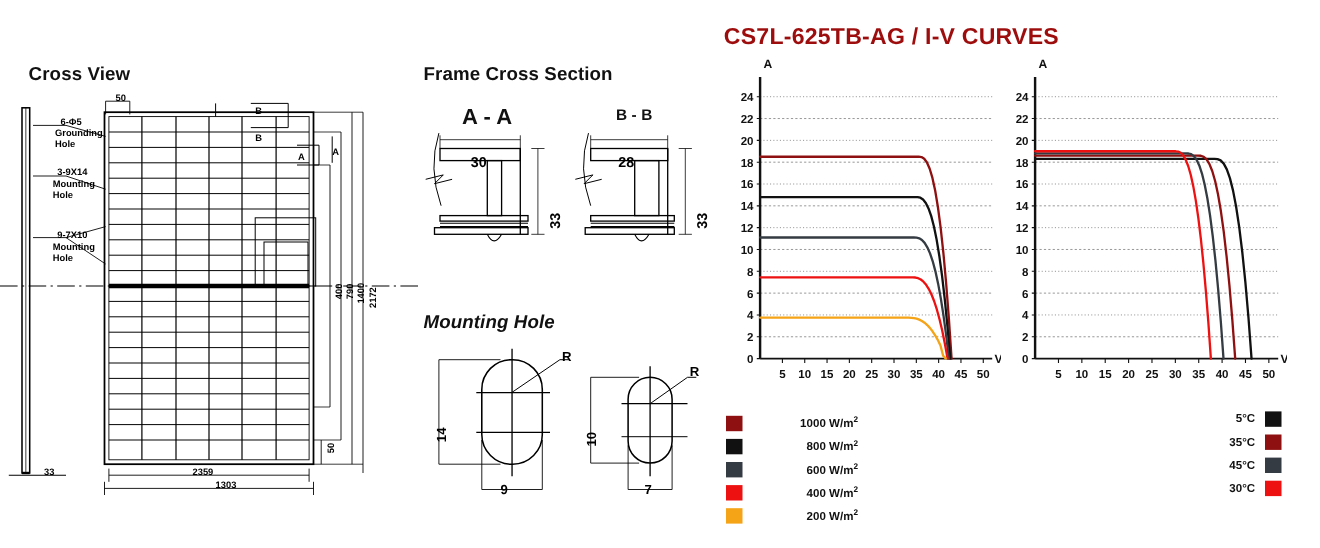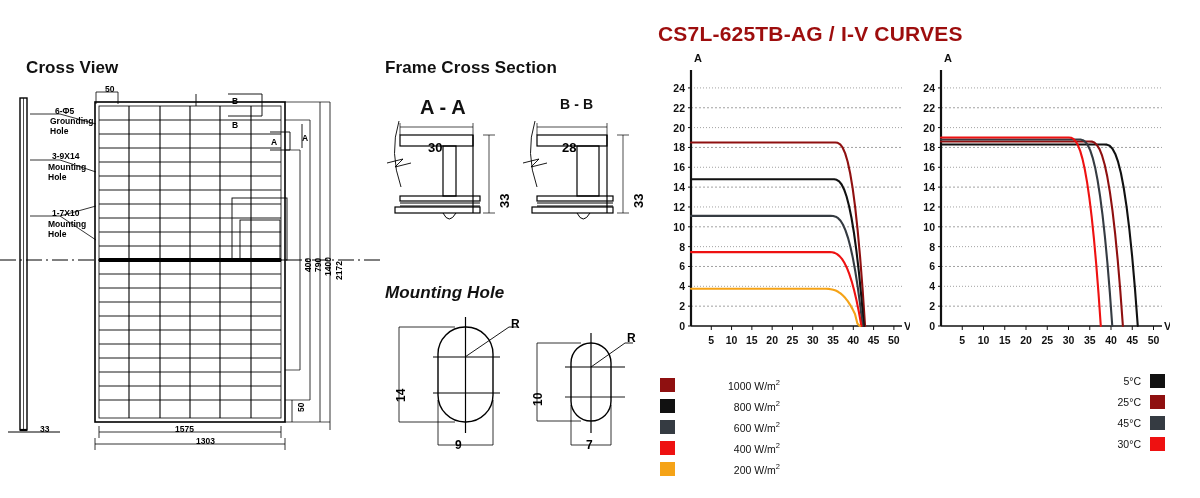--- a/index.html
+++ b/index.html
@@ -36,21 +36,21 @@
   #chart-left{left:655px;width:255px;}
   #chart-right{left:905px;width:265px;}
   .chart-svg{display:block;}
 
   .chart-title{
     position:absolute;left:658px;top:22px;
     font-size:21px;font-weight:bold;color:#9d0d0d;letter-spacing:.2px;
   }
 
   
-  .legend{position:absolute;font-size:10.5px;font-weight:normal;color:#111;}
+  .legend{position:absolute;font-size:10.5px;font-weight:bold;color:#111;}
   #legend-left{left:660px;top:374px;}
   #legend-right{left:1095px;top:370px;}
   .lg-row{display:flex;align-items:center;height:21px;}
   .lg-sw{width:15px;height:14px;display:inline-block;flex:0 0 auto;}
   #legend-left .lg-lab{margin-left:27px;width:78px;text-align:right;}
   #legend-right .lg-row{justify-content:center;}
   #legend-right .lg-lab{margin-right:9px;text-align:right;width:46px;}
   .sup{font-size:7.5px;vertical-align:super;}
 </style>
 </head>
@@ -153,27 +153,27 @@
   </svg>
 
   <div class="abs lbl" style="left:55px;top:106px;">6-Φ5</div>
   <div class="abs lbl" style="left:50px;top:116px;">Grounding</div>
   <div class="abs lbl" style="left:50px;top:126px;">Hole</div>
 
   <div class="abs lbl" style="left:52px;top:151px;">3-9X14</div>
   <div class="abs lbl" style="left:48px;top:162px;">Mounting</div>
   <div class="abs lbl" style="left:48px;top:172px;">Hole</div>
 
-  <div class="abs lbl" style="left:52px;top:208px;">1-7X10</div>
+  <div class="abs lbl" style="left:52px;top:208px;">9-7X10</div>
   <div class="abs lbl" style="left:48px;top:219px;">Mounting</div>
   <div class="abs lbl" style="left:48px;top:229px;">Hole</div>
 
   <div class="abs dim" style="left:105px;top:84px;">50</div>
   <div class="abs dim" style="left:40px;top:424px;">33</div>
-  <div class="abs dim" style="left:175px;top:424px;">1575</div>
+  <div class="abs dim" style="left:175px;top:424px;">2359</div>
   <div class="abs dim" style="left:175px;top:436px;margin-left:21px;">1303</div>
 
   <div class="abs dimv" style="left:303px;top:272px;">400</div>
   <div class="abs dimv" style="left:313px;top:272px;">790</div>
   <div class="abs dimv" style="left:323px;top:276px;">1400</div>
   <div class="abs dimv" style="left:334px;top:280px;">2172</div>
   <div class="abs dimv" style="left:296px;top:412px;">50</div>
 
   <div class="abs dim" style="left:271px;top:137px;">A</div>
   <div class="abs dim" style="left:302px;top:133px;">A</div>
@@ -453,21 +453,21 @@
         <span class="lg-sw" style="background: rgb(245, 163, 23);"></span>
         <span class="lg-lab">200 W/m<span class="sup">2</span></span>
       </div>
     </div>
   <div class="legend" id="legend-right">
       <div class="lg-row">
         <span class="lg-lab">5°C</span>
         <span class="lg-sw" style="background: rgb(17, 17, 17);"></span>
       </div>
       <div class="lg-row">
-        <span class="lg-lab">25°C</span>
+        <span class="lg-lab">35°C</span>
         <span class="lg-sw" style="background: rgb(143, 16, 16);"></span>
       </div>
       <div class="lg-row">
         <span class="lg-lab">45°C</span>
         <span class="lg-sw" style="background: rgb(53, 59, 66);"></span>
       </div>
       <div class="lg-row">
         <span class="lg-lab">30°C</span>
         <span class="lg-sw" style="background: rgb(238, 17, 17);"></span>
       </div>

